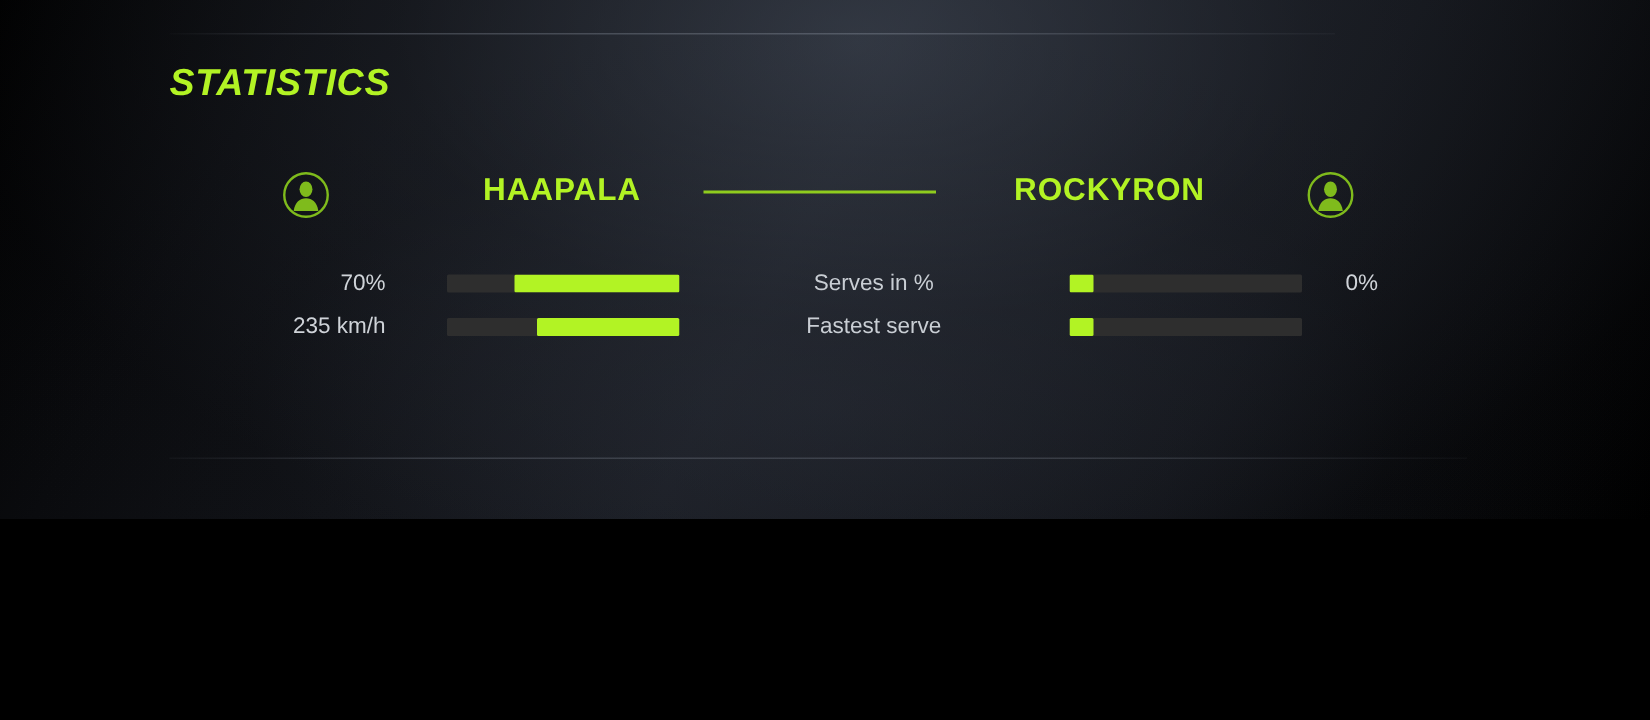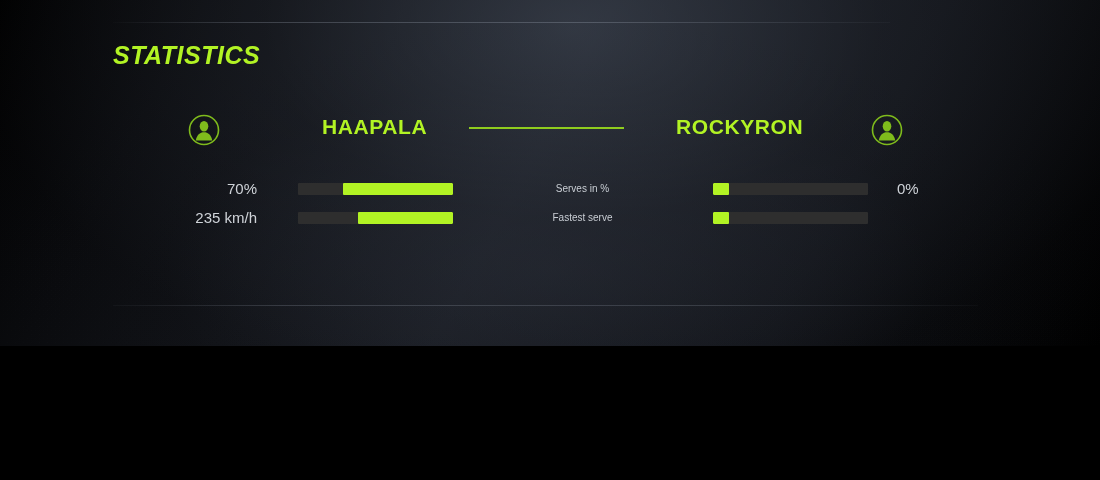--- a/index.html
+++ b/index.html
@@ -149,21 +149,21 @@
   }
   .fill-l { right: 0; }
   .fill-r { left: 0; }
 
   .label {
     position: absolute;
     left: 420px;
     top: 0;
     width: 251px;
     text-align: center;
-    font-size: 10px;
+    font-size: 15px;
     line-height: 22px;
     color: #c9ced4;
     white-space: nowrap;
   }
 </style>
 </head>
 <body>
 
 <div id="stage">
 

